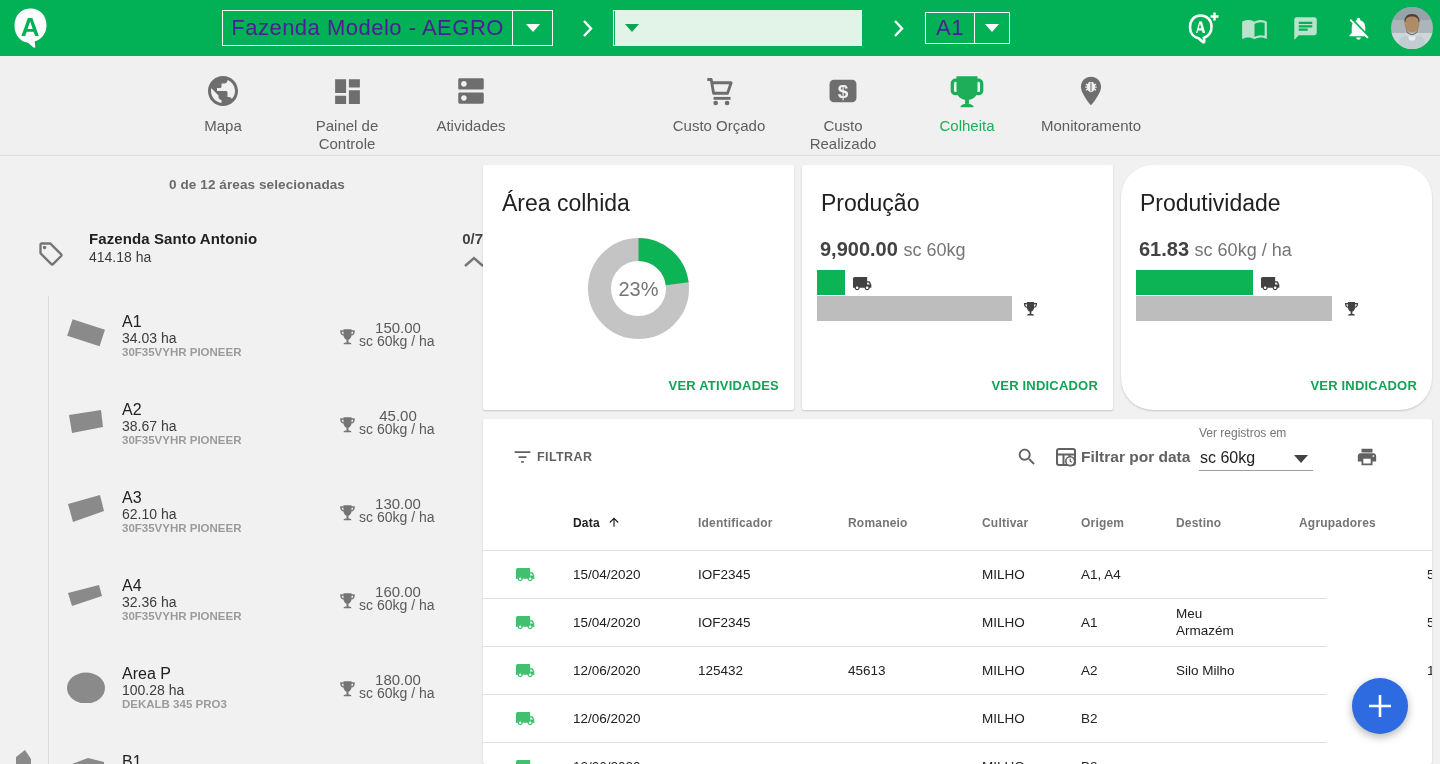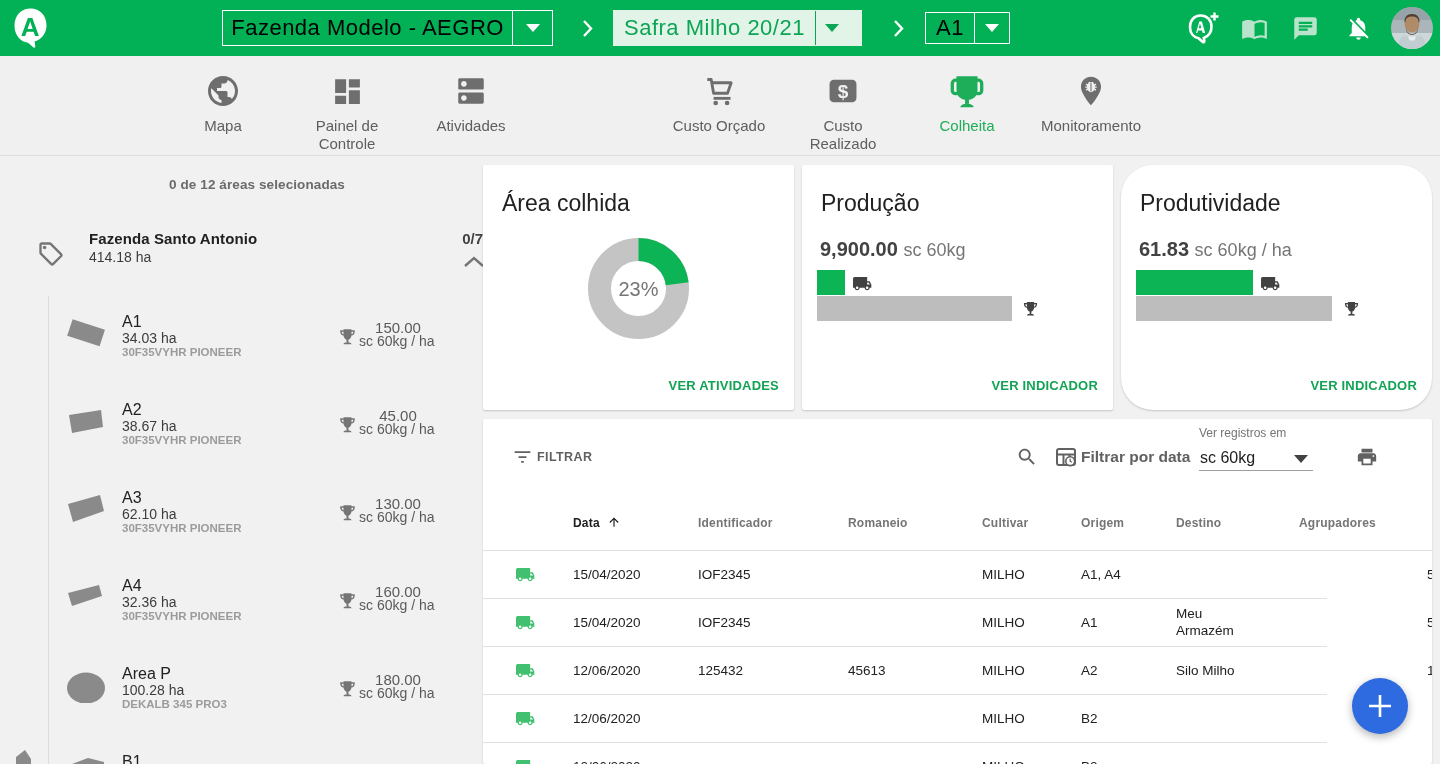--- a/index.html
+++ b/index.html
@@ -2,21 +2,21 @@
 <html><head>
 <meta charset="utf-8">
 <style>
   * { margin:0; padding:0; box-sizing:border-box; }
   html,body { width:1440px; height:764px; overflow:hidden; }
   body { font-family:"Liberation Sans", sans-serif; background:#f1f1f1; position:relative; }
   .abs { position:absolute; }
 
   
   .header { position:absolute; left:0; top:0; width:1440px; height:56px; background:#02b155; }
-  .hdd { position:absolute; top:10px; height:36px; border:1px solid #fff; display:flex; align-items:stretch; color:#000000; }
+  .hdd { position:absolute; top:10px; height:36px; border:1px solid #fff; display:flex; align-items:stretch; color:#4c1d95; }
   .hdd .lbl { display:flex; align-items:center; padding:0; font-size:22px; letter-spacing:0.5px; white-space:nowrap; }
   .hdd .arr { width:40px; display:flex; align-items:center; justify-content:center; border-left:1px solid #fff; }
   .tri { width:0; height:0; border-left:7px solid transparent; border-right:7px solid transparent; border-top:8px solid #fff; }
   .chev { position:absolute; top:19px; }
   .chip { position:absolute; top:10px; height:36px; background:#e2f3e8; border:1px solid #e2f3e8; display:flex; color:#0ca554; }
   .chip .lbl { display:flex; align-items:center; padding:0 10px; font-size:22px; letter-spacing:0.5px; white-space:nowrap; }
   .chip .arr { width:34px; display:flex; align-items:center; justify-content:center; border-left:1px solid #0ca554; }
   .chip .tri { border-top-color:#0ca554; }
   .hicon { position:absolute; top:0; height:56px; display:flex; align-items:center; }
 
@@ -70,21 +70,20 @@
   <div class="hdd" style="left:222px; width:331px;">
     <div class="lbl" style="width:290px; justify-content:center;">Fazenda Modelo - AEGRO</div>
     <div class="arr">
         <div class="tri"></div>
       </div>
   </div>
   <svg class="chev" style="left:582px;" width="11" height="19" viewBox="0 0 11 19">
       <path d="M2 2 L9 9.5 L2 17" fill="none" stroke="#fff" stroke-width="2.4"></path>
     </svg>
   <div class="chip" style="left:613px; width:249px;">
-    <div class="lbl">Safra Milho 20/21</div>
     <div class="arr">
         <div class="tri"></div>
       </div>
   </div>
   <svg class="chev" style="left:893px;" width="11" height="19" viewBox="0 0 11 19">
       <path d="M2 2 L9 9.5 L2 17" fill="none" stroke="#fff" stroke-width="2.4"></path>
     </svg>
   <div class="hdd" style="left:925px; width:85px; top:12px; height:32px;">
     <div class="lbl" style="width:48px; justify-content:center; padding:0;">A1</div>
     <div class="arr" style="width:35px;">

